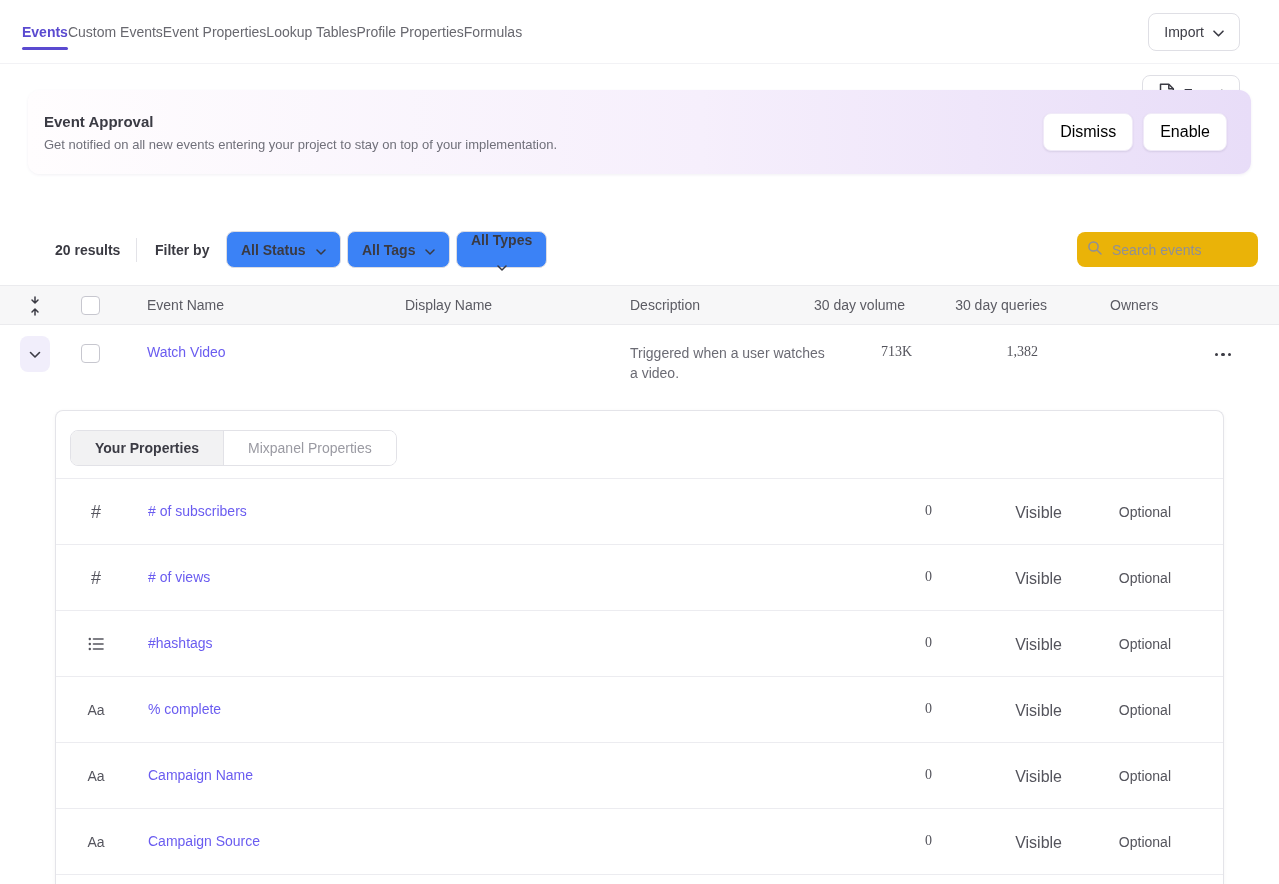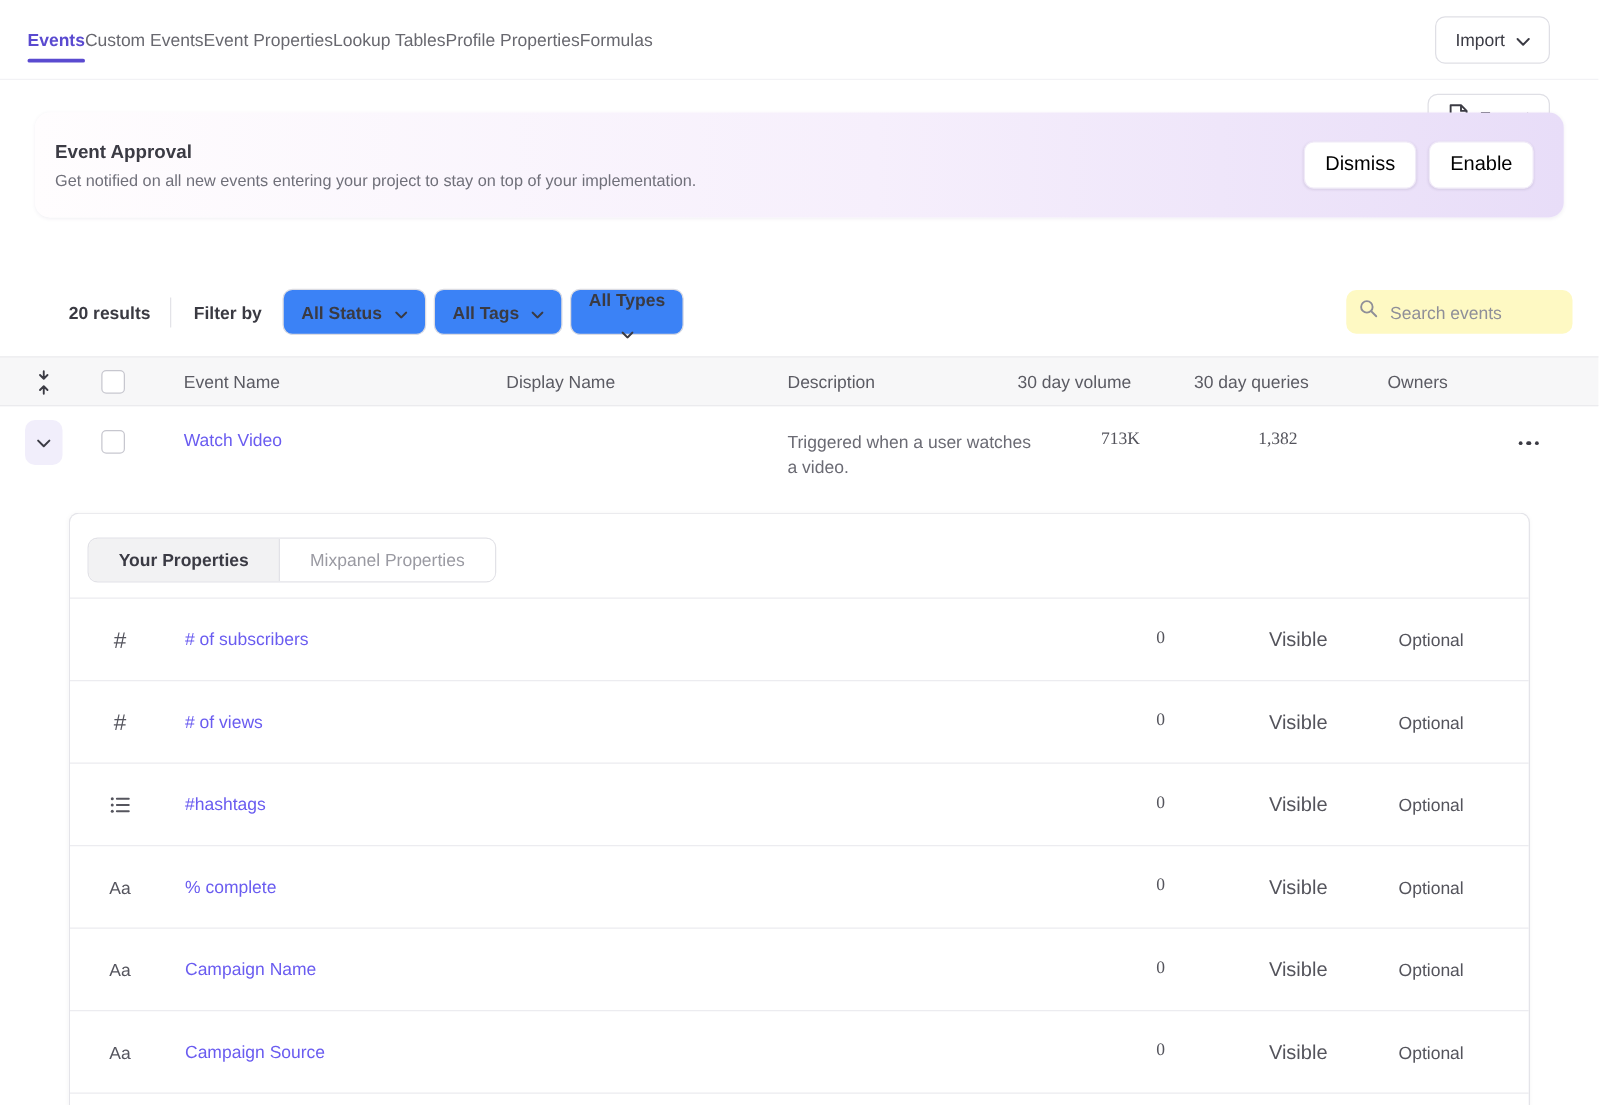--- a/index.html
+++ b/index.html
@@ -29,21 +29,21 @@
   .banner-actions { margin-left:auto; margin-right:24px; display:flex; gap:10px; }
   .banner-btn { height:38px; padding:0 16px; background:#fff; border:1px solid #f0eaf8; border-radius:8px; font-size:16px; font-weight:500; color:#000000; font-family:inherit; box-shadow:0 1px 2px rgba(40,30,70,0.10); cursor:pointer; }
 
   
   .filter-row { position:absolute; top:231px; left:0; width:100%; height:38px; }
   .results { position:absolute; left:55px; top:11px; font-size:14px; font-weight:700; color:#3a3a42; }
   .vdiv { position:absolute; left:136px; top:7px; width:1px; height:24px; background:#e3e3e8; }
   .filter-by { position:absolute; left:155px; top:11px; font-size:14px; font-weight:700; color:#3a3a42; }
   .dropdown { position:absolute; top:0; height:37px; display:flex; align-items:center; gap:10px; padding:0 14px; background:#3b82f6; border:1px solid #dcdce2; border-radius:8px; font-size:14px; font-weight:700; color:#3a3a42; font-family:inherit; cursor:pointer; }
   .dd-status { left:226px; } .dd-tags { left:347px; } .dd-types { left:456px;flex-direction:column; }
-  .search { position:absolute; right:21px; top:1px; width:181px; height:35px; background:#fef9c3; border-radius:8px; display:flex; align-items:center; padding:0 10px; gap:9px; }
+  .search { position:absolute; right:21px; top:1px; width:181px; height:35px; background:#eab308; border-radius:8px; display:flex; align-items:center; padding:0 10px; gap:9px; }
   .search input { border:none; outline:none; background:transparent; font-size:14px; color:#3b3b44; width:130px; font-family:inherit; }
   .search input::placeholder { color:#8f8f98; }
 
   
   .thead { position:absolute; top:285px; left:0; width:100%; height:40px; background:#f7f7f8; border-top:1px solid #ebebee; border-bottom:1px solid #ebebee; font-size:14px; color:#5b5b63; }
   .thead .cell { position:absolute; top:11px; }
   .collapse-icon { position:absolute; left:28px; top:9px; }
   .checkbox { width:19px; height:19px; background:#fff; border:1px solid #c7c7cf; border-radius:4px; cursor:pointer; }
   .thead .checkbox { position:absolute; left:81px; top:10px; }
   .col-event { left:147px; } .col-display { left:405px; } .col-desc { left:630px; }

